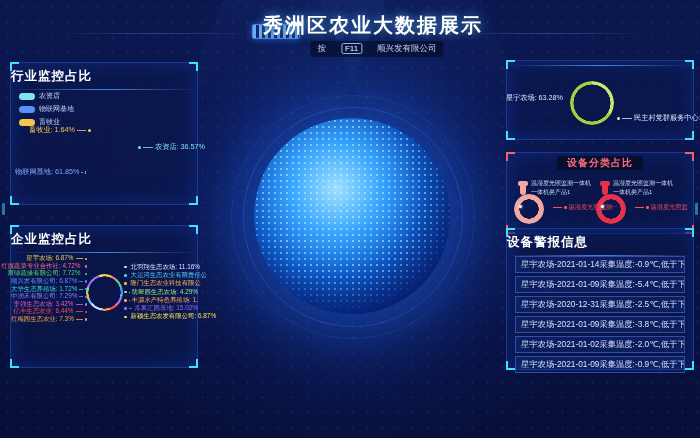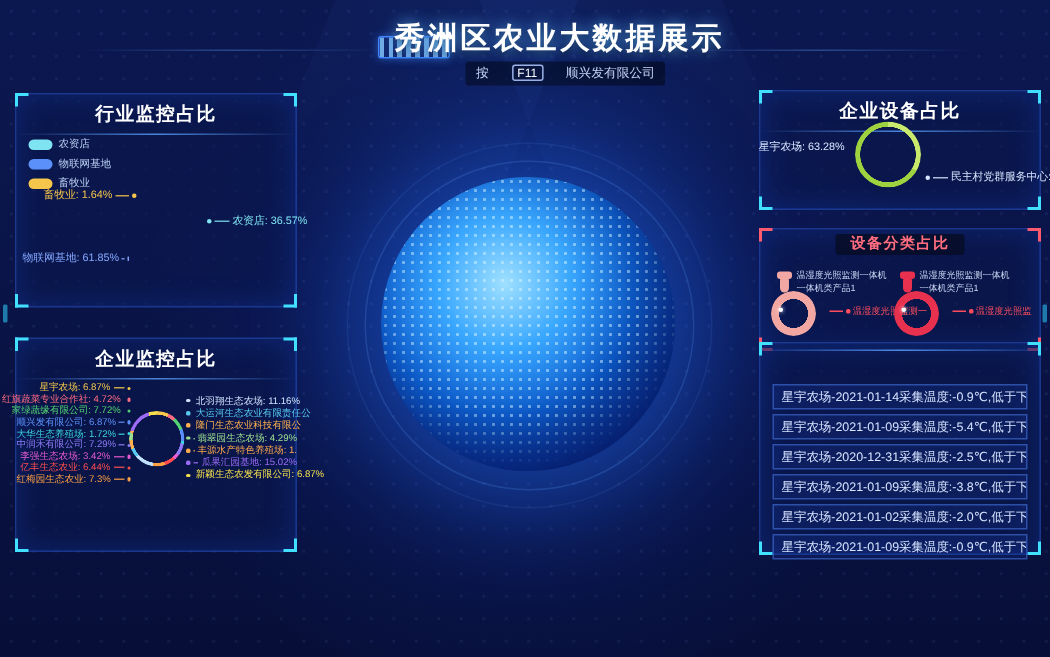--- a/index.html
+++ b/index.html
@@ -46,21 +46,21 @@
 
   
   .panel{position:absolute;background:rgba(10,24,78,.58);border:1px solid rgba(56,110,255,.38);
     box-shadow:inset 0 0 20px rgba(30,80,220,.28);}
   .corners i{position:absolute;width:7px;height:7px;border:0 solid #41e0ff;}
   .corners i:nth-child(1){top:-1px;left:-1px;border-top-width:2px;border-left-width:2px;}
   .corners i:nth-child(2){top:-1px;right:-1px;border-top-width:2px;border-right-width:2px;}
   .corners i:nth-child(3){bottom:-1px;left:-1px;border-bottom-width:2px;border-left-width:2px;}
   .corners i:nth-child(4){bottom:-1px;right:-1px;border-bottom-width:2px;border-right-width:2px;}
   .panel.red .corners i{border-color:#ff5a6e;}
-  .ptitle{text-align:center;color:#fff;font-weight:bold;font-size:12.5px;padding-top:5px;letter-spacing:1px;}
+  .ptitle{text-align:left;color:#fff;font-weight:bold;font-size:12.5px;padding-top:5px;letter-spacing:1px;}
   .prule{height:1px;margin-top:4px;background:linear-gradient(90deg,transparent,rgba(90,160,255,.8),transparent);}
 
   .p-industry{left:10px;top:62px;width:186px;height:141px;}
   .p-enterprise{left:10px;top:225px;width:186px;height:141px;}
   .p-devratio{left:506px;top:60px;width:186px;height:78px;}
   .p-devclass{left:506px;top:152px;width:186px;height:80px;}
   .p-alarms{left:506px;top:228px;width:186px;height:140px;}
 
   
   .legend{position:absolute;left:8px;top:28px;}
@@ -272,21 +272,20 @@
     </div>
   </div>
 
   <div class="panel p-devratio">
     <div class="corners">
         <i></i>
         <i></i>
         <i></i>
         <i></i>
       </div>
-    <div class="ptitle">企业设备占比</div>
     <div class="prule"></div>
     <div class="donut hole-60 d-devratio"></div>
     <div class="callout" style="left: 2px; top: 32px; width: 58px; justify-content: flex-end; color: rgb(216, 230, 255);">
         <span>星宇农场: 63.28%</span>
         <span class="ln"></span>
         <span class="pt"></span>
       </div>
     <div class="callout" style="left: 110px; top: 52px; color: rgb(216, 230, 255);">
         <span class="pt"></span>
         <span class="ln"></span>
@@ -336,20 +335,21 @@
       </div>
   </div>
 
   <div class="panel p-alarms">
     <div class="corners">
         <i></i>
         <i></i>
         <i></i>
         <i></i>
       </div>
+    <div class="ptitle">设备警报信息</div>
     <div class="prule"></div>
     <div class="alarm-list">
       <div class="alarm-row">星宇农场-2021-01-14采集温度:-0.9℃,低于下限:0℃</div>
       <div class="alarm-row">星宇农场-2021-01-09采集温度:-5.4℃,低于下限:0℃</div>
       <div class="alarm-row">星宇农场-2020-12-31采集温度:-2.5℃,低于下限:0℃</div>
       <div class="alarm-row">星宇农场-2021-01-09采集温度:-3.8℃,低于下限:0℃</div>
       <div class="alarm-row">星宇农场-2021-01-02采集温度:-2.0℃,低于下限:0℃</div>
       <div class="alarm-row">星宇农场-2021-01-09采集温度:-0.9℃,低于下限:0℃</div>
     </div>
   </div>

